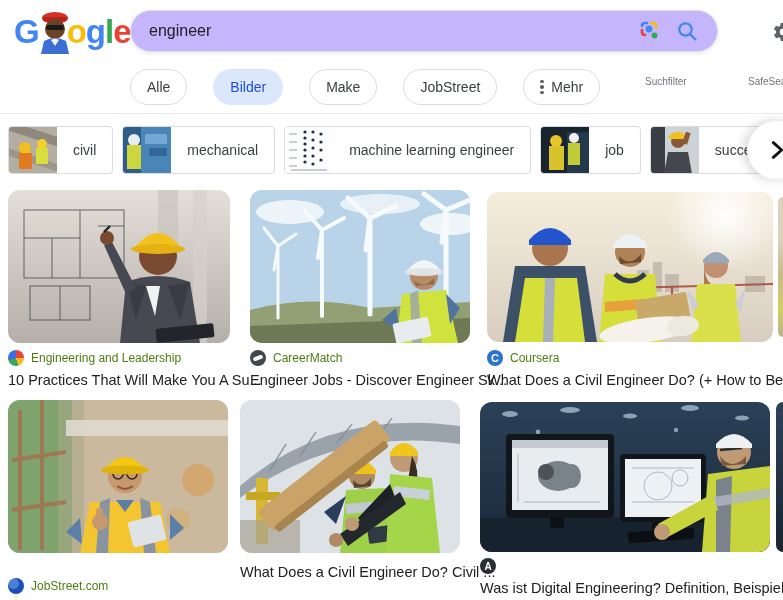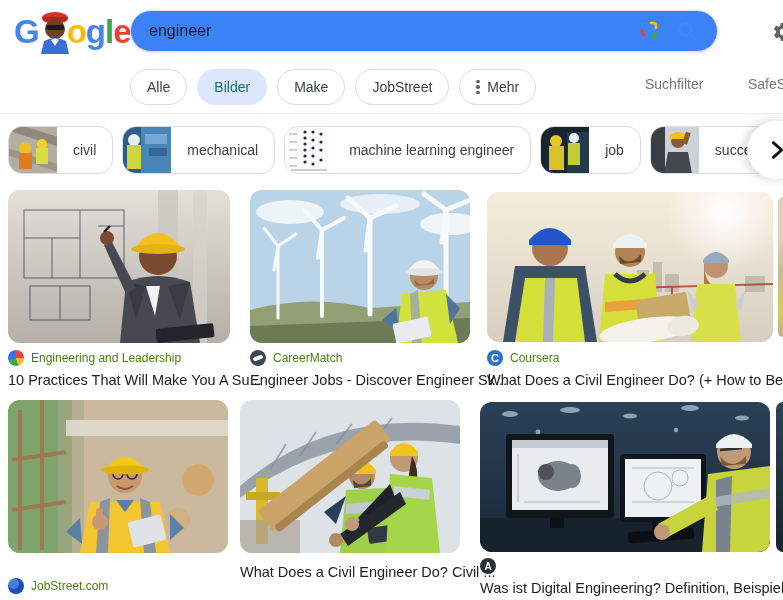--- a/index.html
+++ b/index.html
@@ -8,42 +8,42 @@
   .page { position:relative; width:783px; height:600px; overflow:hidden; }
 
   
   .header { position:absolute; top:0; left:0; width:783px; height:62px; }
   .logo { position:absolute; left:14px; top:10px; height:44px; display:flex; align-items:center; cursor:pointer; }
   .logo span { font-size:33px; font-weight:bold; letter-spacing:-1px; }
   .l-blue{color:#4285F4;} .l-yellow{color:#FBBC05;} .l-green{color:#34A853;} .l-red{color:#EA4335;}
   .doodle { width:36px; height:44px; margin:0 -6px 0 -2px; position:relative; z-index:2; }
 
   .searchbar { position:absolute; left:130px; top:10px; width:588px; height:42px;
-    border:1px solid #dfe1e5; border-radius:21px; background:#3b82f6;
+    border:1px solid #dfe1e5; border-radius:21px; background:#c4b5fd;
     box-shadow:0 1px 4px rgba(32,33,36,.12); display:flex; align-items:center; padding:0 18px; }
   .search-text { flex:1; font-size:16px; color:#202124; border:none; outline:none; background:transparent; font-family:inherit; }
   .sb-icon { width:24px; height:24px; margin-left:14px; cursor:pointer; flex:none; }
 
   .gear { position:absolute; left:772px; top:21px; width:22px; height:22px; color:#5f6368; cursor:pointer; }
 
   
   .tabbar { position:absolute; top:62px; left:0; width:783px; height:52px; border-bottom:1px solid #ebebeb; }
-  .tabs { position:absolute; left:130px; top:7px; display:flex; gap:10px;align-items:flex-end; }
+  .tabs { position:absolute; left:130px; top:7px; display:flex; gap:26px;align-items:flex-end; }
   .pill { height:36px; display:flex; align-items:center; padding:0 16px; border:1px solid #dadce0;
     border-radius:18px; font-size:14px; color:#3c4043; background:#fff; cursor:pointer; white-space:nowrap; }
-  .pill.active { background:#dbe7fd; border-color:#dbe7fd; color:#0f766e; }
+  .pill.active { background:#dbe7fd; border-color:#dbe7fd; color:#1d4ed8; }
   .dots-icon { width:4px; height:15px; margin-right:7px; display:inline-flex; flex-direction:column; justify-content:space-between; }
   .dots-icon i { width:3.4px; height:3.4px; border-radius:50%; background:#5f6368; }
-  .tab-right { position:absolute; top:14px; font-size:14px; color:#70757a; cursor:pointer; white-space:nowrap; }
+  .tab-right { position:absolute; top:14px; font-size:10px; color:#70757a; cursor:pointer; white-space:nowrap; }
   .suchfilter { left:645px; } .safesearch { left:748px; }
 
   
   .chipsrow { position:absolute; top:120px; left:0; width:783px; height:62px; }
   .chips { position:absolute; left:8px; top:6px; display:flex; gap:9px; }
-  .chip { height:48px; border:1px solid #dadce0; border-radius:14px; background:#fff; display:flex;
+  .chip { height:48px; border:1px solid #dadce0; border-radius:4px; background:#fff; display:flex;
     align-items:center; overflow:hidden; cursor:pointer; flex:none; }
   .chip-thumb { width:48px; height:48px; flex:none; }
   .chip-label { font-size:14px; color:#3c4043; padding:0 16px; white-space:nowrap; }
   .chev-btn { position:absolute; left:747px; top:0; width:60px; height:60px; border-radius:50%;
     background:#fff; box-shadow:-4px 0 10px rgba(0,0,0,.15); border:1px solid #f0f0f0;
     display:flex; align-items:center; justify-content:center; cursor:pointer; }
 
   
   .card { position:absolute; border-radius:12px; overflow:hidden; cursor:pointer; background:#eee; }
   .card svg { display:block; width:100%; height:100%; }

